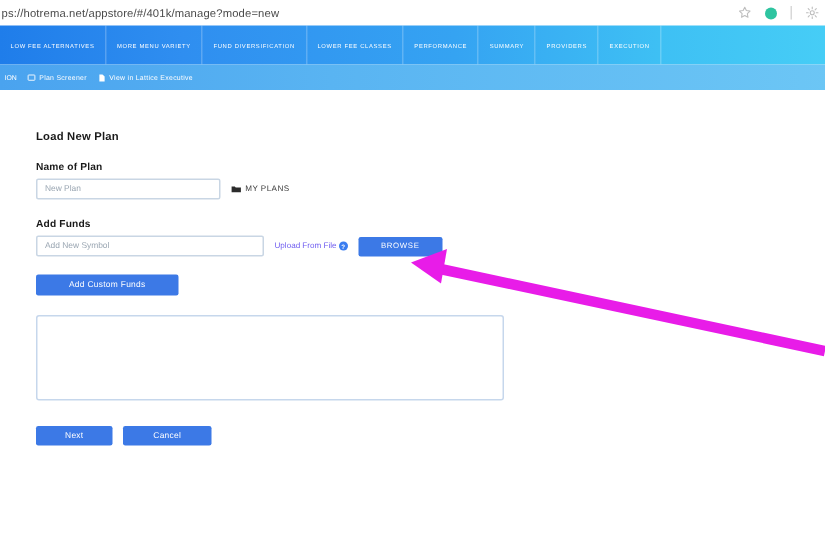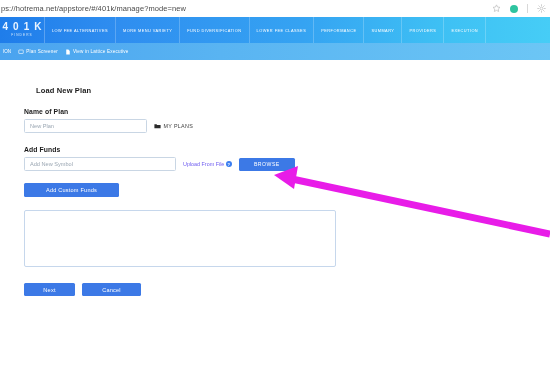--- a/index.html
+++ b/index.html
@@ -170,21 +170,21 @@
     left: 24px;
     top: 26px;
     width: 330px;
   }
 
   .section-title {
     font-size: 7.5px;
     font-weight: bold;
     color: #1a1a1a;
     letter-spacing: 0.15px;
-    margin: 0 0 13px 12px;
+    margin: 0 0 13px 0;
   }
   .field-label {
     font-size: 6.8px;
     font-weight: bold;
     color: #1a1a1a;
     letter-spacing: 0.1px;
     margin: 0 0 4px 0;
   }
 
   .row {
@@ -341,24 +341,20 @@
       <span class="chrome-icon">
         <svg viewBox="0 0 16 16" width="9" height="9">
           <circle cx="8" cy="8" r="2.4" fill="none" stroke="#888" stroke-width="1.3"></circle>
           <path d="M8 1.2v2M8 12.8v2M1.2 8h2M12.8 8h2M3.2 3.2l1.4 1.4M11.4 11.4l1.4 1.4M12.8 3.2l-1.4 1.4M4.6 11.4l-1.4 1.4" stroke="#888" stroke-width="1.3" stroke-linecap="round"></path>
         </svg>
       </span>
     </div>
   </div>
 
   <div class="navbar">
-    <div class="logo-box">
-      <div class="logo-main">401K</div>
-      <div class="logo-sub">FINDERS</div>
-    </div>
     <div class="nav-items">
       <div class="nav-item">LOW FEE ALTERNATIVES</div>
       <div class="nav-item">MORE MENU VARIETY</div>
       <div class="nav-item">FUND DIVERSIFICATION</div>
       <div class="nav-item">LOWER FEE CLASSES</div>
       <div class="nav-item">PERFORMANCE</div>
       <div class="nav-item">SUMMARY</div>
       <div class="nav-item">PROVIDERS</div>
       <div class="nav-item">EXECUTION</div>
     </div>

